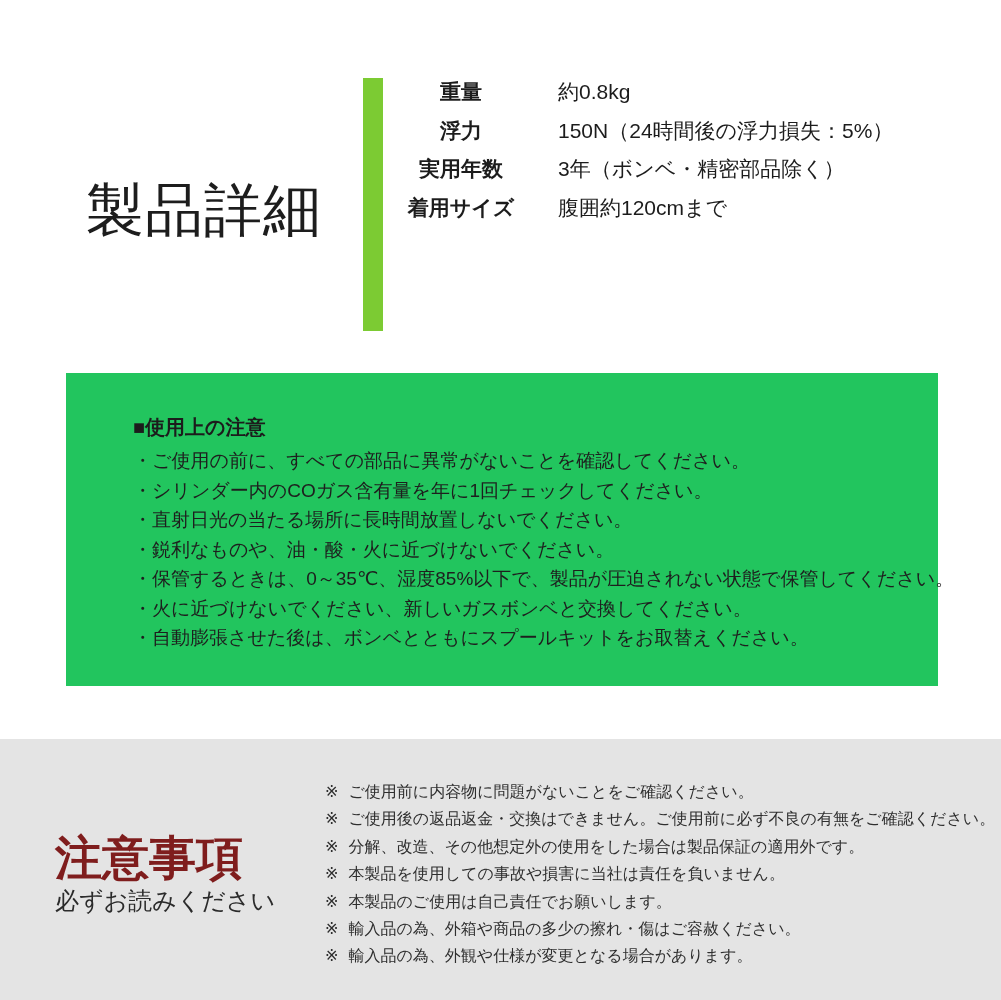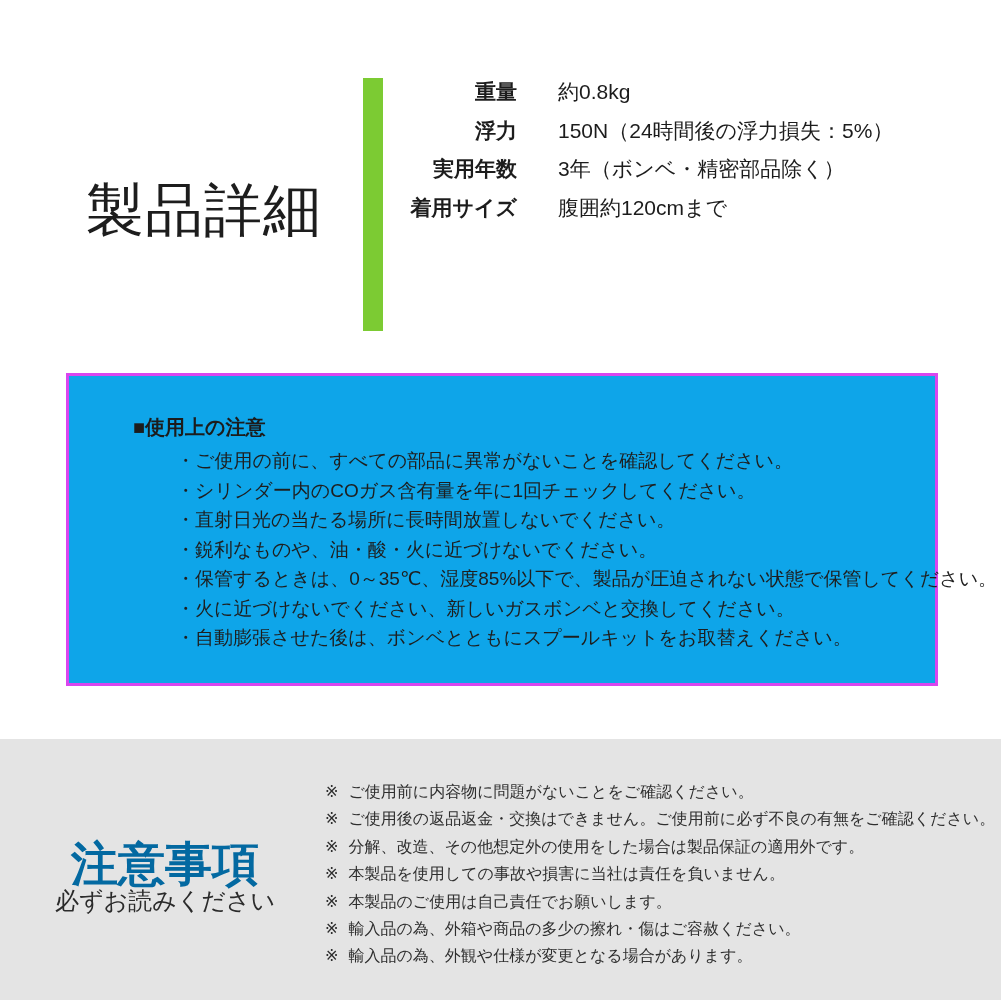--- a/index.html
+++ b/index.html
@@ -6,33 +6,33 @@
   html,body { width:1001px; height:1000px; background:#ffffff;
     font-family:"Liberation Sans","DejaVu Sans",sans-serif; color:#1c1c1c; }
   .canvas { position:relative; width:1001px; height:1000px; overflow:hidden; background:#ffffff; }
 
   
   .product-title { position:absolute; left:86px; top:172px; font-size:58px; font-weight:normal;
     color:#1d1d1d; letter-spacing:1px; white-space:nowrap; }
   .accent-bar { position:absolute; left:363px; top:78px; width:20px; height:253px; background:#7ccb33; }
   .spec-table { position:absolute; left:405px; top:73px; }
   .spec-row { display:flex; align-items:center; height:38.5px; }
-  .spec-label { width:112px; text-align:right; font-weight:bold; font-size:21px; white-space:nowrap; }
+  .spec-label { width:112px; text-align:center; font-weight:bold; font-size:21px; white-space:nowrap; }
   .spec-value { margin-left:41px; font-size:21px; white-space:nowrap; }
 
   
   .usage-box { position:absolute; left:66px; top:373px; width:872px; height:313px;
-    border:3px solid #d946ef; background:#0ea5e9; padding:36px 18px 0 64px; }
+    border:3px solid #22c55e; background:#22c55e; padding:36px 18px 0 64px; }
   .usage-heading { font-size:20px; font-weight:bold; line-height:30px; margin-bottom:4px; white-space:nowrap; }
-  .usage-item { font-size:19px; line-height:29.5px; white-space:nowrap; color:#1e1e1e;margin-left:43px; }
+  .usage-item { font-size:19px; line-height:29.5px; white-space:nowrap; color:#1e1e1e; }
 
   
   .notice-section { position:absolute; left:0; top:739px; width:1001px; height:261px; background:#e4e4e4; }
-  .notice-title { position:absolute; left:55px; top:94px; width:220px; text-align:center;
-    font-size:47px; font-weight:bold; color:#0369a1; white-space:nowrap; }
+  .notice-title { position:absolute; left:55px; top:88px; width:220px; 
+    font-size:47px; font-weight:bold; color:#7f1d1d; white-space:nowrap; }
   .notice-subtitle { position:absolute; left:35px; top:146px; width:260px; text-align:center;
     font-size:24px; color:#2b2b2b; white-space:nowrap; }
   .notice-list { position:absolute; left:325px; top:39px; }
   .notice-item { display:flex; font-size:16px; line-height:27.4px; color:#2e2e2e; white-space:nowrap; }
   .notice-marker { margin-right:10px; }
 </style>
 </head>
 <body>
 
 <div class="canvas">

